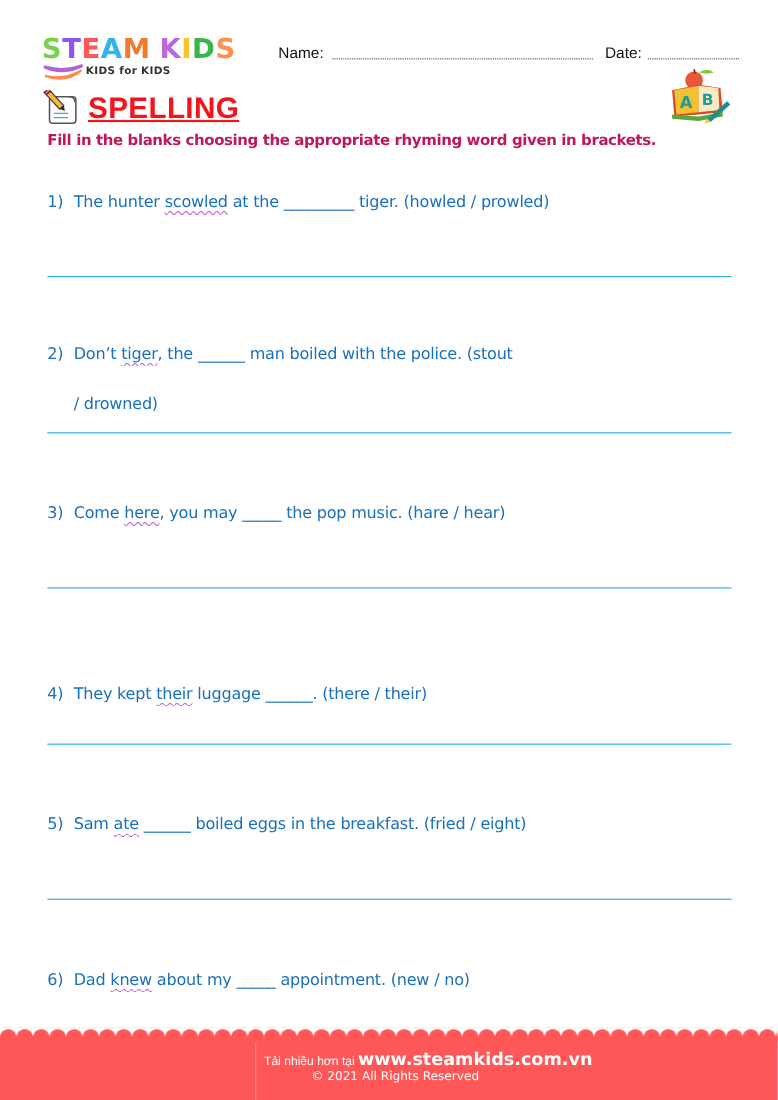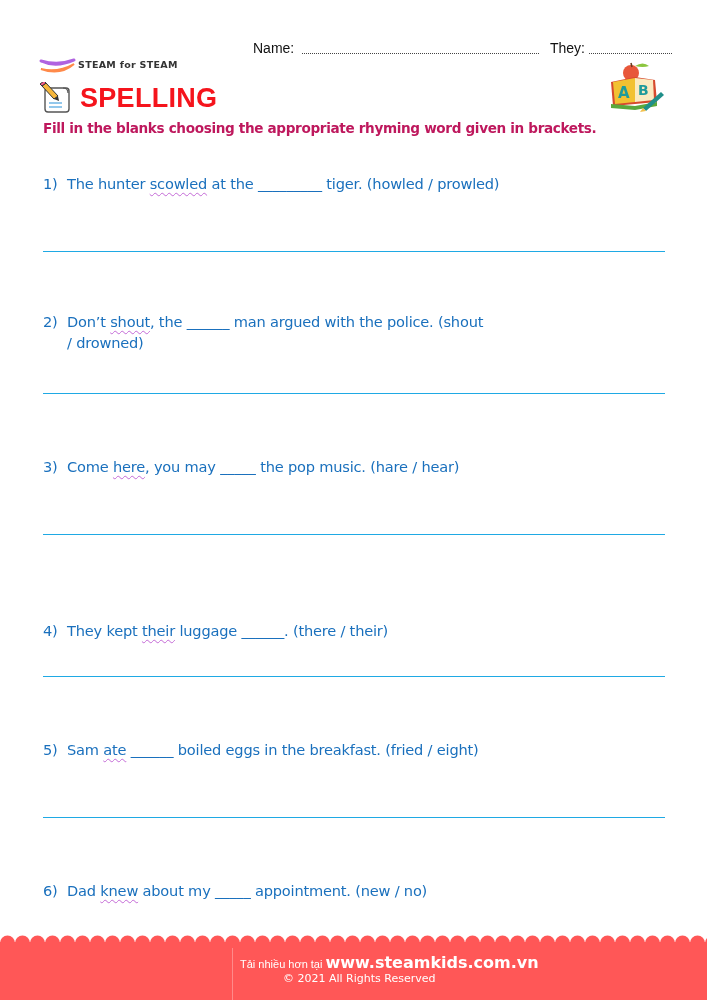--- a/index.html
+++ b/index.html
@@ -15,51 +15,54 @@
   .logo-word { position: absolute; left: 0; top: 0; font-family: "DejaVu Sans", sans-serif; font-weight: 900; font-size: 25px; letter-spacing: 0.5px; line-height: 26px; white-space: nowrap; }
   .logo-word span { display: inline-block; }
   .logo-sub { position: absolute; left: 40px; top: 27px; font-family: "DejaVu Sans", sans-serif; font-weight: bold; font-size: 9.5px; color: #333; letter-spacing: 0.3px; white-space: nowrap; }
   .logo-swoosh { position: absolute; left: 0; top: 25px; }
 
   
   .field-label { font-family: "Liberation Sans", sans-serif; font-size: 14px; color: #111; white-space: nowrap; }
   .dots { border-bottom: 1.3px dotted #444; height: 0; }
 
   
-  .title { left: 80px; top: 83px; font-family: "Liberation Sans", sans-serif; font-weight: bold; font-size: 27px; color: #f5141c; letter-spacing: 0.3px; }
+  .title { left: 80px; top: 83px; font-family: "Liberation Sans", sans-serif; font-weight: bold; font-size: 27px; color: #f5141c; letter-spacing: 0.3px; text-decoration: underline; }
   .instructions { left: 43px; top: 120px; font-family: "DejaVu Sans", sans-serif; font-weight: bold; font-size: 13.6px; color: #be185d; letter-spacing: -0.35px; white-space: nowrap; }
 
   
   .question { font-family: "DejaVu Sans", sans-serif; font-size: 14.6px; color: #1a70bd; line-height: 21px; letter-spacing: -0.2px; }
   .q-num { display: inline-block; width: 24px; }
   .squiggle { text-decoration: underline wavy #c46ad6; text-decoration-thickness: 1px; text-underline-offset: 3px; }
   .answer-line { left: 43px; width: 622px; height: 0; border-top: 1.6px solid #1fa9e4; }
 
   
   .footer { left: 0; top: 942px; width: 707px; height: 58px; background: #ff5757; }
   .scallops { left: 0; top: 934px; width: 707px; height: 14px; }
   .footer-divider { left: 232px; top: 948px; width: 1px; height: 52px; background: #ff8a8a; }
   .footer-line1 { left: 240px; top: 953px; color: #ffffff; font-family: "Liberation Sans", sans-serif; font-size: 11px; white-space: nowrap; }
   .footer-line1 b { font-family: "DejaVu Sans", sans-serif; font-size: 16px; font-weight: bold; }
   .footer-line2 { left: 283px; top: 972px; color: #ffffff; font-family: "DejaVu Sans", sans-serif; font-size: 11px; white-space: nowrap; }
 </style>
 </head>
 <body>
 
 <div class="abs logo">
+  <div class="logo-word">
+    <span style="color:#7bd14e">S</span><span style="color:#8a57f5">T</span><span style="color:#ff5757">E</span><span style="color:#2fb4f0">A</span><span style="color:#f07b2c">M</span><span style="width:8px"></span><span style="color:#c065e0">K</span><span style="color:#f7c52a">I</span><span style="color:#3bb54a">D</span><span style="color:#ff914d">S</span>
+  </div>
   <svg class="logo-swoosh" width="40" height="20" viewBox="0 0 40 20">
     <path d="M3 4 Q18 11 36 3 Q20 9 3 4 Z" fill="#b063e0" stroke="#b063e0" stroke-width="3" stroke-linejoin="round"></path>
     <path d="M3 12 Q20 16 36 7 Q22 19 3 12 Z" fill="#ff8a4a" stroke="#ff8a4a" stroke-width="2"></path>
   </svg>
-  <div class="logo-sub">STEAM for STEAM</div>
+  <div class="logo-sub">KIDS for KIDS</div>
 </div>
 
 <div class="abs field-label" style="left:253px; top:40px;">Name:</div>
 <div class="abs dots" style="left:302px; top:53px; width:237px;"></div>
-<div class="abs field-label" style="left:550px; top:40px;">They:</div>
+<div class="abs field-label" style="left:550px; top:40px;">Date:</div>
 <div class="abs dots" style="left:589px; top:53px; width:83px;"></div>
 
 <svg class="abs" style="left:607px; top:60px;" width="58" height="52" viewBox="0 0 58 52">
   <path d="M28 6 Q36 1 42 6 Q36 8 28 6Z" fill="#8cc63f"></path>
   <circle cx="24" cy="13" r="8" fill="#e8573a"></circle>
   <path d="M24 3 L25 7" stroke="#6b3a1f" stroke-width="1.5"></path>
   <path d="M4 22 L28 17 L48 20 L50 42 L28 44 L6 46 Z" fill="#d64a2e"></path>
   <path d="M6 22 L28 18 L28 42 L8 44 Z" fill="#f2c132"></path>
   <path d="M28 18 L46 20 L47 40 L28 42 Z" fill="#fbeac0"></path>
   <text x="11" y="38" font-family="DejaVu Sans, sans-serif" font-weight="bold" font-size="15" fill="#1f9b9b">A</text>
@@ -82,22 +85,22 @@
 <div class="abs title">SPELLING</div>
 
 <div class="abs instructions">Fill in the blanks choosing the appropriate rhyming word given in brackets.</div>
 
 <div class="abs question" style="left:43px; top:173px;">
   <span class="q-num">1)</span><span>The hunter </span><span class="squiggle">scowled</span><span> at the _________ tiger.  (howled / prowled)</span>
 </div>
 <div class="abs answer-line" style="top:251px;"></div>
 
 <div class="abs question" style="left:43px; top:311px; width:500px;">
-  <span class="q-num">2)</span><span>Don’t </span><span class="squiggle">shout</span><span>, the ______ man argued with the police.  (shout</span>
-  <div style="padding-left:24px;">/ drowned)</div>
+  <span class="q-num">2)</span><span>Don’t </span><span class="squiggle">tiger</span><span>, the ______ man boiled with the police.  (stout</span>
+  <div style="padding-left:24px;margin-top:25px;">/ drowned)</div>
 </div>
 <div class="abs answer-line" style="top:393px;"></div>
 
 <div class="abs question" style="left:43px; top:456px;">
   <span class="q-num">3)</span><span>Come </span><span class="squiggle">here</span><span>, you may _____ the pop music.  (hare / hear)</span>
 </div>
 <div class="abs answer-line" style="top:534px;"></div>
 
 <div class="abs question" style="left:43px; top:620px;">
   <span class="q-num">4)</span><span>They kept </span><span class="squiggle">their</span><span> luggage ______.  (there / their)</span>

